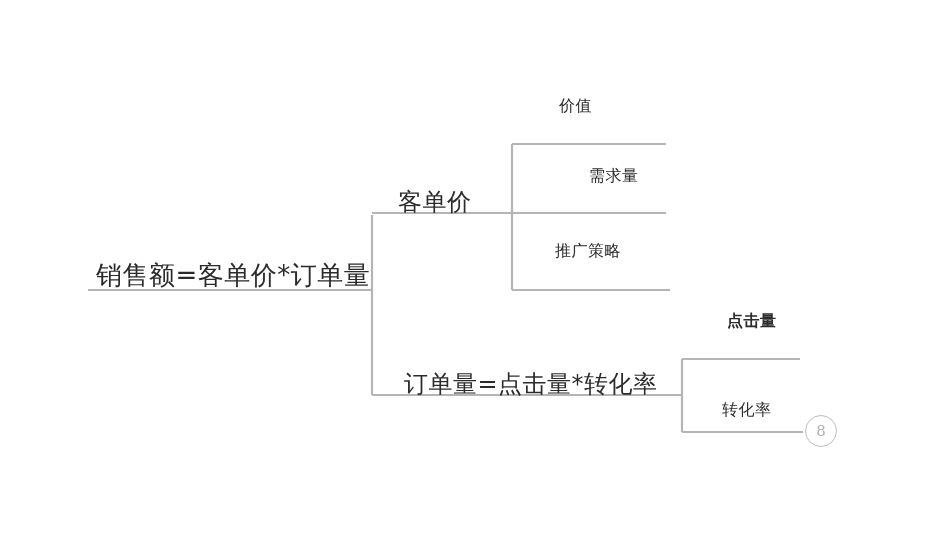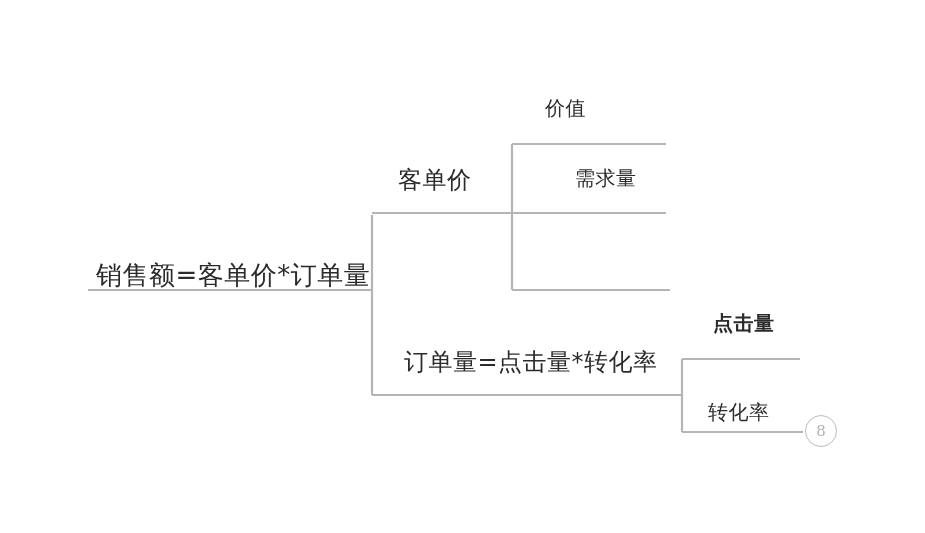--- a/index.html
+++ b/index.html
@@ -30,23 +30,25 @@
     color: #2b2b2b;
     white-space: nowrap;
     line-height: 1;
     letter-spacing: 0.5px;
   }
   .lvl-root {
     font-size: 26px;
   }
   .lvl-1 {
     font-size: 24px;
+    margin-top: 22px;
   }
   .lvl-2 {
-    font-size: 20px;
+    font-size: 16px;
+    margin-left: 14px;
   }
   .page-badge {
     position: absolute;
     width: 32px;
     height: 32px;
     border: 1.6px solid #bdbdbd;
     border-radius: 50%;
     color: #b0b0b0;
     font-size: 15px;
     display: flex;
@@ -87,20 +89,21 @@
   <div class="node-label lvl-root" style="left:96px; top:262px;">销售额=客单价*订单量</div>
 
   <div class="node-label lvl-1" style="left:398px; top:168px;">客单价</div>
 
   <div class="node-label lvl-1" style="left:404px; top:350px;text-align:right;">订单量=点击量*转化率</div>
 
   <div class="node-label lvl-2" style="left:545px; top:98px;">价值</div>
 
   <div class="node-label lvl-2" style="left:575px; top:168px;font-family:Liberation Serif, serif;">需求量</div>
 
+  <div class="node-label lvl-2" style="left:541px; top:243px;">推广策略</div>
 
   <div class="node-label lvl-2" style="left:713px; top:313px;font-weight:bold;">点击量</div>
 
   <div class="node-label lvl-2" style="left:708px; top:402px;">转化率</div>
 
   <div class="page-badge" style="left:805px; top:415px;">8</div>
 
 </div>
 
 </body></html>

